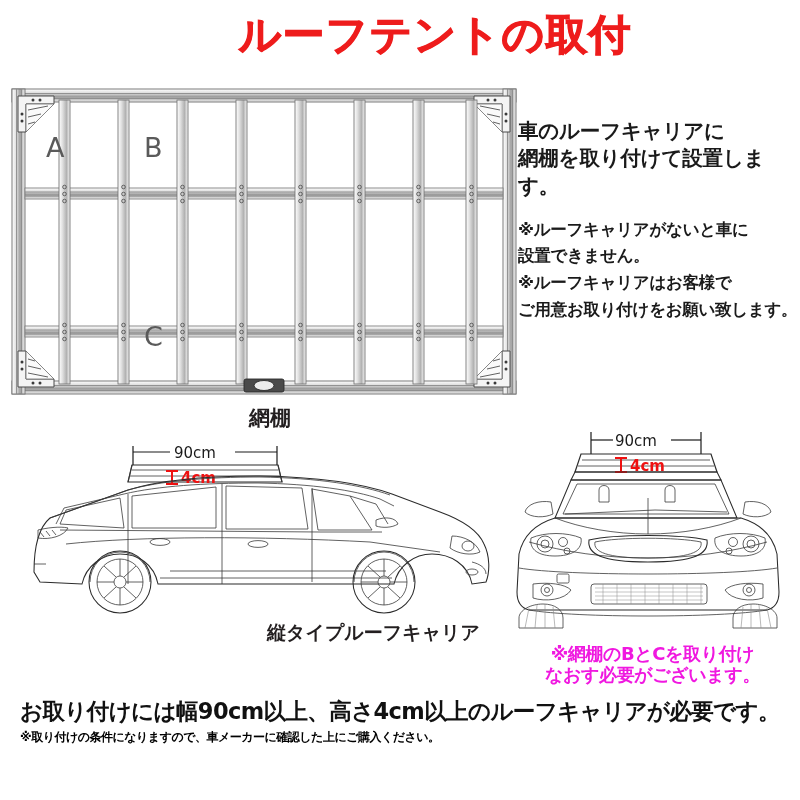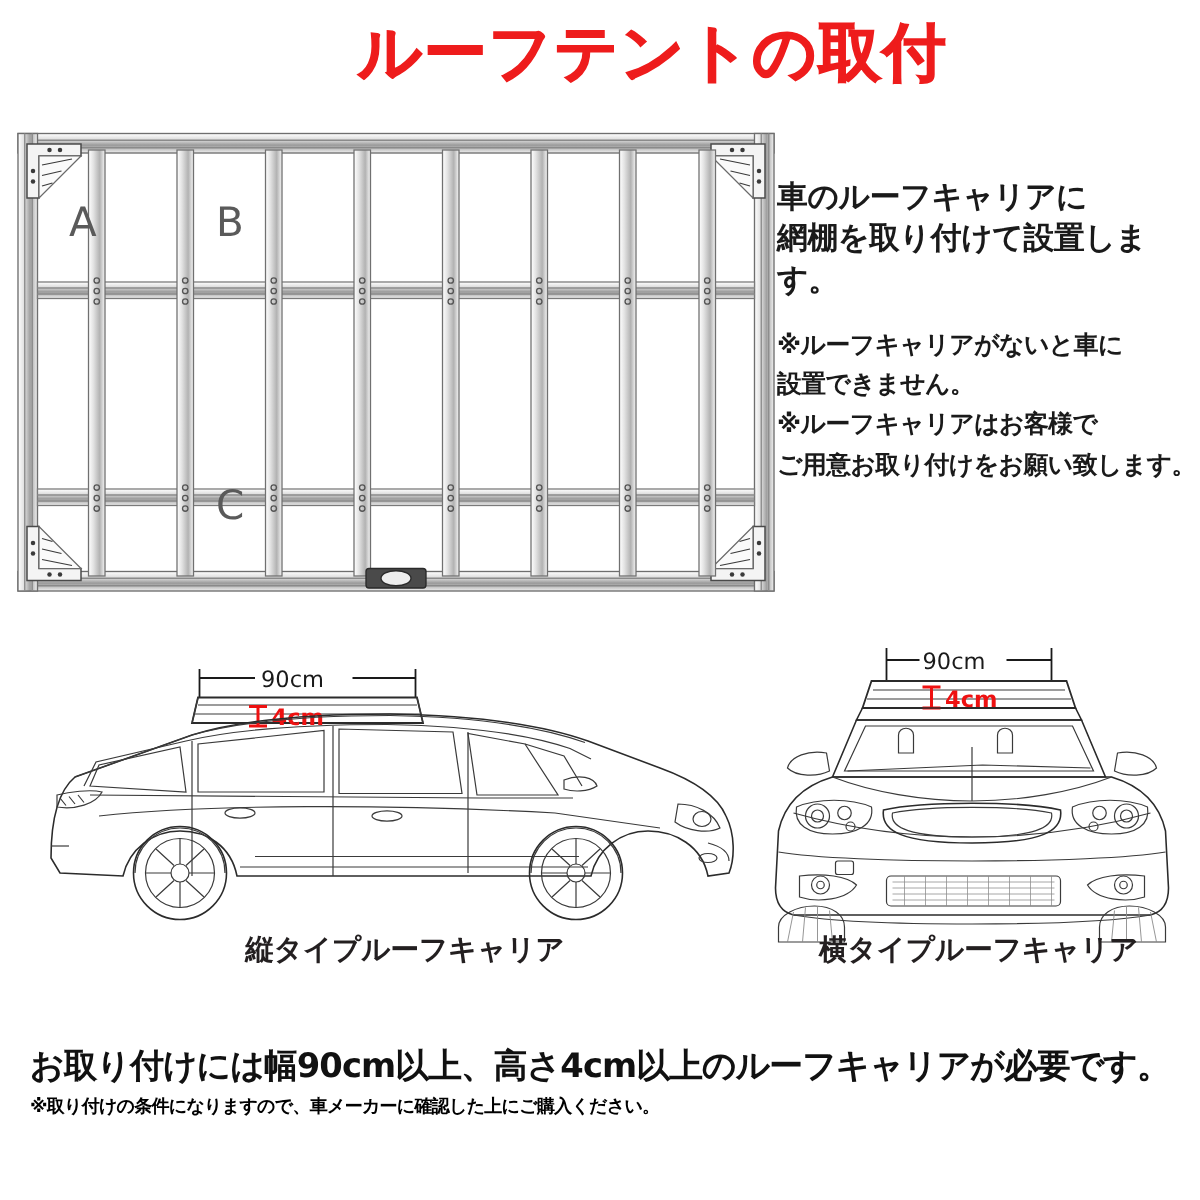--- a/index.html
+++ b/index.html
@@ -42,21 +42,21 @@
   .side-text .note{
     margin-top:17px;
     font-size:16.5px;font-weight:bold;line-height:1.62;letter-spacing:-0.3px;
   }
 
   
   .car-left{position:absolute;left:20px;top:432px;width:480px;height:200px;}
   .car-right{position:absolute;left:505px;top:432px;width:295px;height:200px;}
 
   .cap{
-    position:absolute;text-align:center;
+    position:absolute;text-align:right;
     font-size:19px;font-weight:bold;color:#231f20;
   }
   .cap-left{left:60px;top:620px;width:420px;}
   .cap-right{left:505px;top:620px;width:295px;}
 
   .warn-pink{
     position:absolute;left:505px;top:643px;width:295px;
     text-align:center;color:#f018e0;
     font-size:18px;font-weight:bold;line-height:1.18;letter-spacing:-0.4px;
   }
@@ -269,20 +269,21 @@
         <rect x="240" y="295" width="40" height="13" rx="2" fill="#4a4a4a" stroke="#2a2a2a" stroke-width="0.9"></rect>
         <ellipse cx="260" cy="301.5" rx="10" ry="5" fill="#ededed" stroke="#2a2a2a" stroke-width="0.9"></ellipse>
       </g>
 
       <text class="lbl" x="42" y="73">A</text>
       <text class="lbl" x="140" y="73">B</text>
       <text class="lbl" x="140" y="262">C</text>
     </svg>
   </div>
 
+  <div class="rack-caption">網棚</div>
 
   <div class="side-text">
     <div class="big">
       <div>車のルーフキャリアに</div>
       <div>網棚を取り付けて設置します。</div>
     </div>
     <div class="note">
       <div>※ルーフキャリアがないと車に</div>
       <div>設置できません。</div>
       <div>※ルーフキャリアはお客様で</div>
@@ -466,21 +467,24 @@
       <g>
         <path d="M14,186 C14,178 26,172 38,172 C50,172 58,178 58,186 L58,196 L14,196 Z" class="ln-thin" fill="#fff"></path>
         <path d="M272,186 C272,178 260,172 248,172 C236,172 228,178 228,186 L228,196 L272,196 Z" class="ln-thin" fill="#fff"></path>
         <path d="M20,196 L24,176 M30,196 L32,173 M40,196 L40,172 M50,196 L48,175" stroke="#8a8a8a" stroke-width="0.6" fill="none"></path>
         <path d="M266,196 L262,176 M256,196 L254,173 M246,196 L246,172 M236,196 L238,175" stroke="#8a8a8a" stroke-width="0.6" fill="none"></path>
       </g>
     </svg>
   </div>
 
   <div class="cap cap-left">縦タイプルーフキャリア</div>
-  <div class="cap cap-right">横タイプルーフキャリア</div>
-
+
+  <div class="warn-pink">
+    <div>※網棚のBとCを取り付け</div>
+    <div>なおす必要がございます。</div>
+  </div>
 
   <div class="bottom">
     <div class="l1">お取り付けには幅90cm以上、高さ4cm以上のルーフキャリアが必要です。</div>
     <div class="l3">※取り付けの条件になりますので、車メーカーに確認した上にご購入ください。</div>
   </div>
 
 </div>
 
 </body></html>

